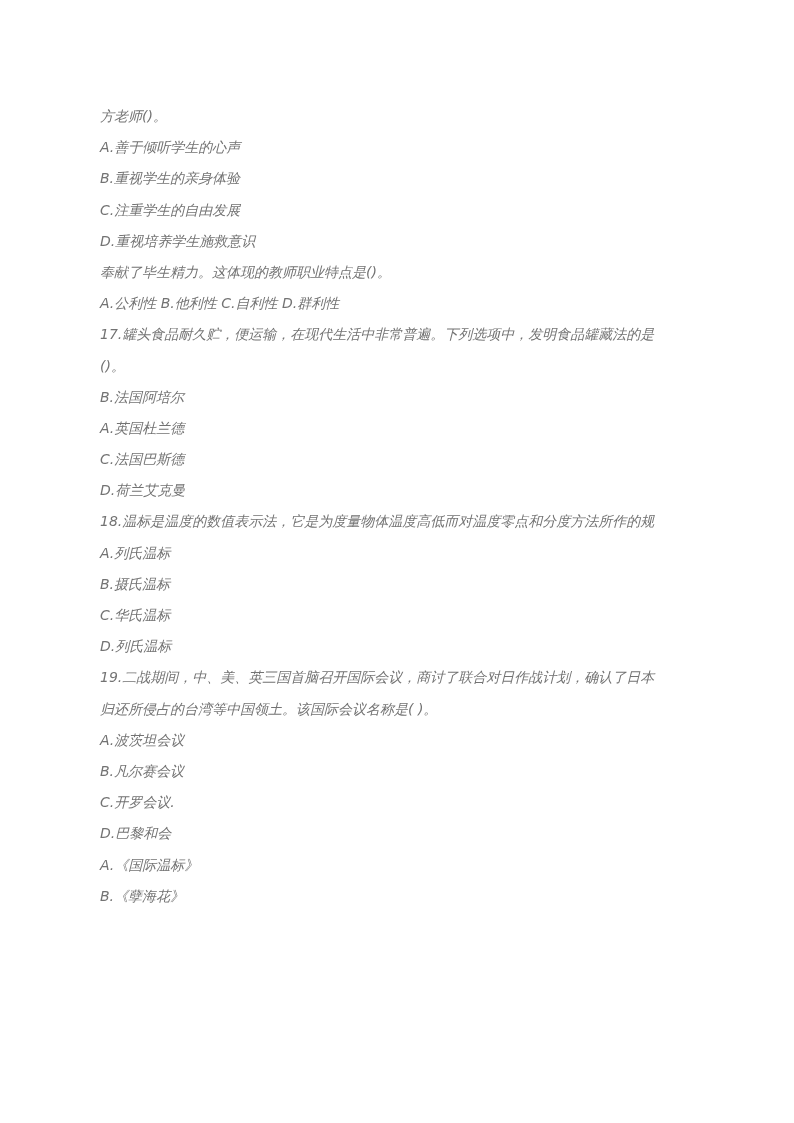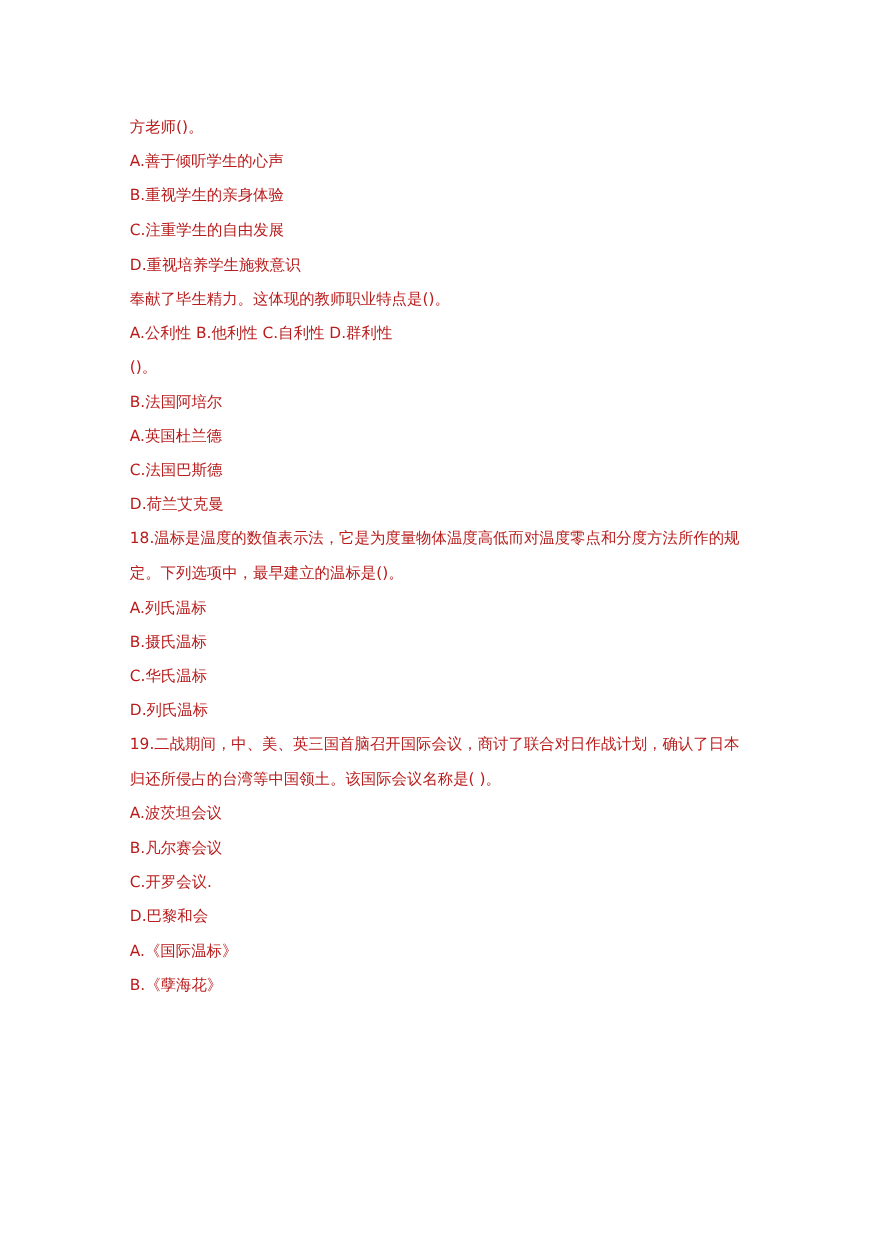--- a/index.html
+++ b/index.html
@@ -1,45 +1,45 @@
 <!DOCTYPE html>
 <html><head>
 <meta charset="utf-8">
 <style>
   html, body { margin: 0; padding: 0; background: #ffffff; }
   body { width: 794px; height: 1123px; position: relative; overflow: hidden; }
   .page {
-    position: absolute; left: 118px; top: 101px; width: 560px;
+    position: absolute; left: 100px; top: 101px; width: 560px;
     font-family: "DejaVu Sans", "Liberation Sans", sans-serif;
-    font-size: 14px; color: #b91c1c; line-height: 31.2px;
+    font-size: 14px; color: #737373; line-height: 31.2px; font-style: italic;
   }
   .line { white-space: nowrap; height: 31.2px; }
   .opt { font-size: 14px; }
 </style>
 </head>
 <body>
 
 <div class="page">
   <div class="line">方老师()。</div>
   <div class="line opt">A.善于倾听学生的心声</div>
   <div class="line opt">B.重视学生的亲身体验</div>
   <div class="line opt">C.注重学生的自由发展</div>
   <div class="line opt">D.重视培养学生施救意识</div>
 
   <div class="line">奉献了毕生精力。这体现的教师职业特点是()。</div>
   <div class="line opt">A.公利性 B.他利性 C.自利性 D.群利性</div>
 
+  <div class="line">17.罐头食品耐久贮，便运输，在现代生活中非常普遍。下列选项中，发明食品罐藏法的是</div>
   <div class="line">()。</div>
   <div class="line opt">B.法国阿培尔</div>
   <div class="line opt">A.英国杜兰德</div>
   <div class="line opt">C.法国巴斯德</div>
   <div class="line opt">D.荷兰艾克曼</div>
 
   <div class="line">18.温标是温度的数值表示法，它是为度量物体温度高低而对温度零点和分度方法所作的规</div>
-  <div class="line">定。下列选项中，最早建立的温标是()。</div>
   <div class="line opt">A.列氏温标</div>
   <div class="line opt">B.摄氏温标</div>
   <div class="line opt">C.华氏温标</div>
   <div class="line opt">D.列氏温标</div>
 
   <div class="line">19.二战期间，中、美、英三国首脑召开国际会议，商讨了联合对日作战计划，确认了日本</div>
   <div class="line">归还所侵占的台湾等中国领土。该国际会议名称是( )。</div>
   <div class="line opt">A.波茨坦会议</div>
   <div class="line opt">B.凡尔赛会议</div>
   <div class="line opt">C.开罗会议.</div>

